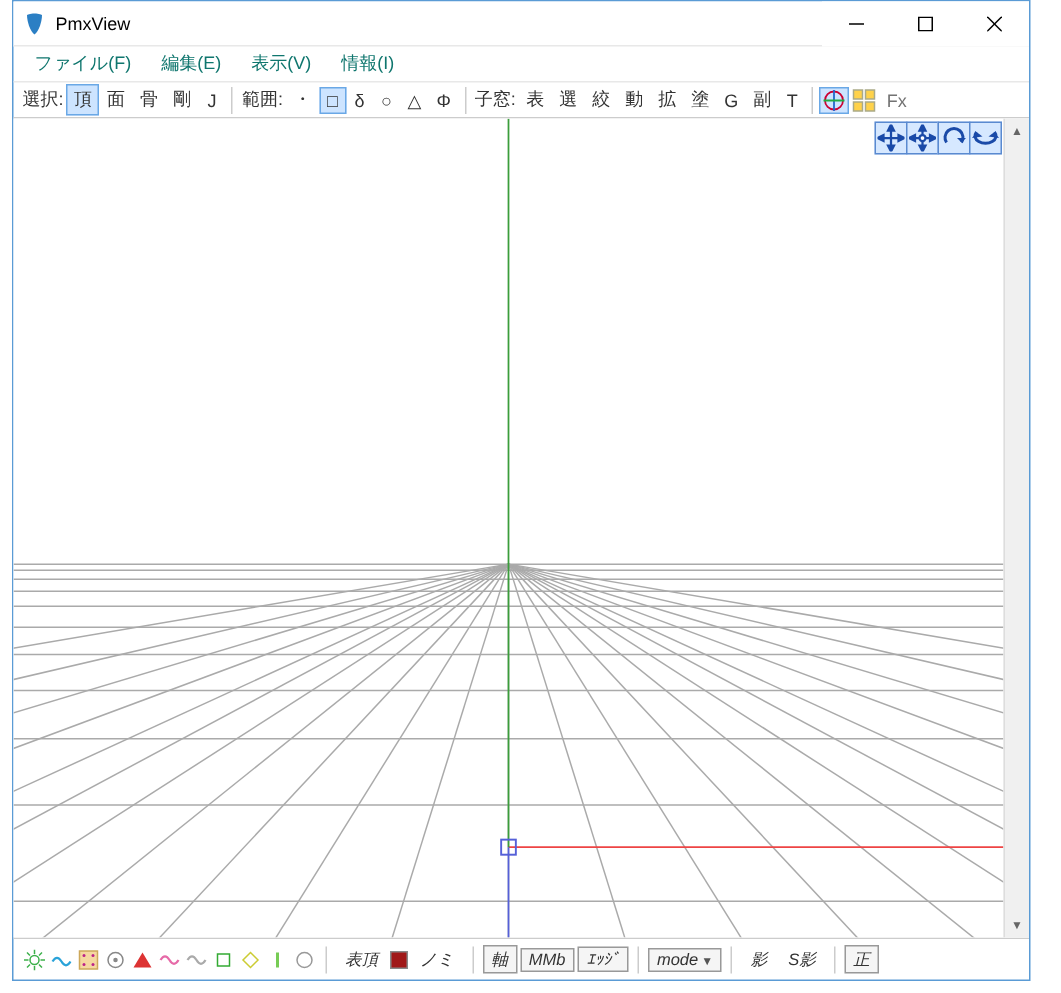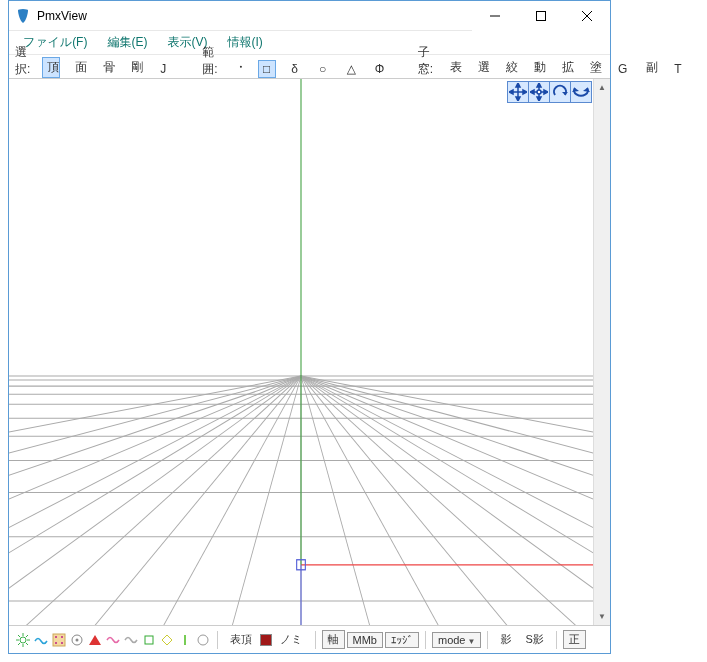--- a/index.html
+++ b/index.html
@@ -2,57 +2,57 @@
 <html><head>
 <meta charset="utf-8">
 <style>
   * { box-sizing: border-box; margin: 0; padding: 0; }
   body { font-family: "MS PGothic", "Meiryo", sans-serif; font-size: 12px; background: #fff; width: 707px; height: 662px; overflow: hidden; position: relative; }
   
   
   .left-stray { position: absolute; left: 0; top: 0; width: 8px; height: 662px; background: #fff; color: #555; font-size: 11px; z-index: 50; }
 
   
-  .window { position: absolute; left: 8px; top: 0; width: 603px; height: 654px; border: 1px solid #5a9bd5; background: #fff; display: flex; flex-direction: column; }
+  .window { position: absolute; left: 8px; top: 0; width: 679px; height: 654px; border: 1px solid #5a9bd5; background: #fff; display: flex; flex-direction: column; }
 
   
   .titlebar { height: 30px; background: #fff; display: flex; align-items: center; padding-left: 6px; border-bottom: 1px solid #e8e8e8; }
   .titlebar .app-icon { width: 16px; height: 16px; margin-right: 6px; display: flex; align-items: center; justify-content: center; }
   .titlebar .title { flex: 1; font-size: 12px; color: #000; }
   .winbtns { display: flex; height: 100%; }
   .winbtn { width: 46px; height: 30px; display: flex; align-items: center; justify-content: center; background: #fff; }
   .winbtn svg { width: 10px; height: 10px; }
 
   
   .menubar { height: 24px; display: flex; align-items: center; padding: 0 4px; border-bottom: 1px solid #e8e8e8; }
   .menuitem { padding: 3px 10px; color: #0f766e; cursor: default; }
 
   
-  .toolbar2 { height: 24px; display: flex; align-items: flex-end; padding: 0 4px; border-bottom: 1px solid #ccc; gap: 10px; }
+  .toolbar2 { height: 24px; display: flex; align-items: center; padding: 0 4px; border-bottom: 1px solid #ccc; gap: 0; }
   .tlabel { color: #333; padding: 0 2px; }
   .tbtn { padding: 1px 4px; min-width: 18px; text-align: center; color: #333; cursor: default; border: 1px solid transparent; }
   .tbtn.sel { background: #cde4ff; border: 1px solid #6aa8e6; }
   .sep { width: 1px; height: 18px; background: #ccc; margin: 0 4px; }
   .iconbtn { width: 20px; height: 18px; display: flex; align-items: center; justify-content: center; cursor: default; border: 1px solid transparent; }
   .iconbtn.sel { background: #cde4ff; border: 1px solid #6aa8e6; }
 
   
   .viewport { flex: 1; position: relative; background: #fff; overflow: hidden; }
   .vp-scroll { position: absolute; right: 0; top: 0; width: 17px; height: 100%; background: #f0f0f0; border-left: 1px solid #ddd; }
   .vp-scroll .up, .vp-scroll .down { height: 17px; display: flex; align-items: center; justify-content: center; color: #666; font-size: 8px; }
   .vp-scroll .down { position: absolute; bottom: 0; width: 100%; }
   .vp-canvas { position: absolute; left: 0; right: 17px; top: 0; bottom: 0; }
 
   
   .manip { position: absolute; top: 2px; right: 18px; display: flex; z-index: 10; }
   .manip .cell { width: 22px; height: 22px; background: #d6e8ff; border: 1px solid #5a8ad0; margin-left: -1px; display: flex; align-items: center; justify-content: center; }
 
   
   .toolbar3 { height: 28px; display: flex; align-items: center; padding: 0 6px; border-top: 1px solid #ccc; gap: 2px; }
-  .t3btn { padding: 1px 5px; font-size: 11px; color: #333; border: 1px solid transparent; cursor: default; }
+  .t3btn { padding: 1px 5px; font-size: 11px; color: #333; border: 1px solid transparent; cursor: default; font-style: italic; }
   .t3btn.raised { border: 1px solid #999; background: #f5f5f5; }
   .swatch { width: 12px; height: 12px; border: 1px solid #888; }
   .t3icon { width: 16px; height: 16px; display: flex; align-items: center; justify-content: center; }
   .dropdown-arrow { font-size: 8px; color: #555; padding-left: 2px; }
 </style>
 </head>
 <body>
 
 <div class="left-stray"></div>
 

